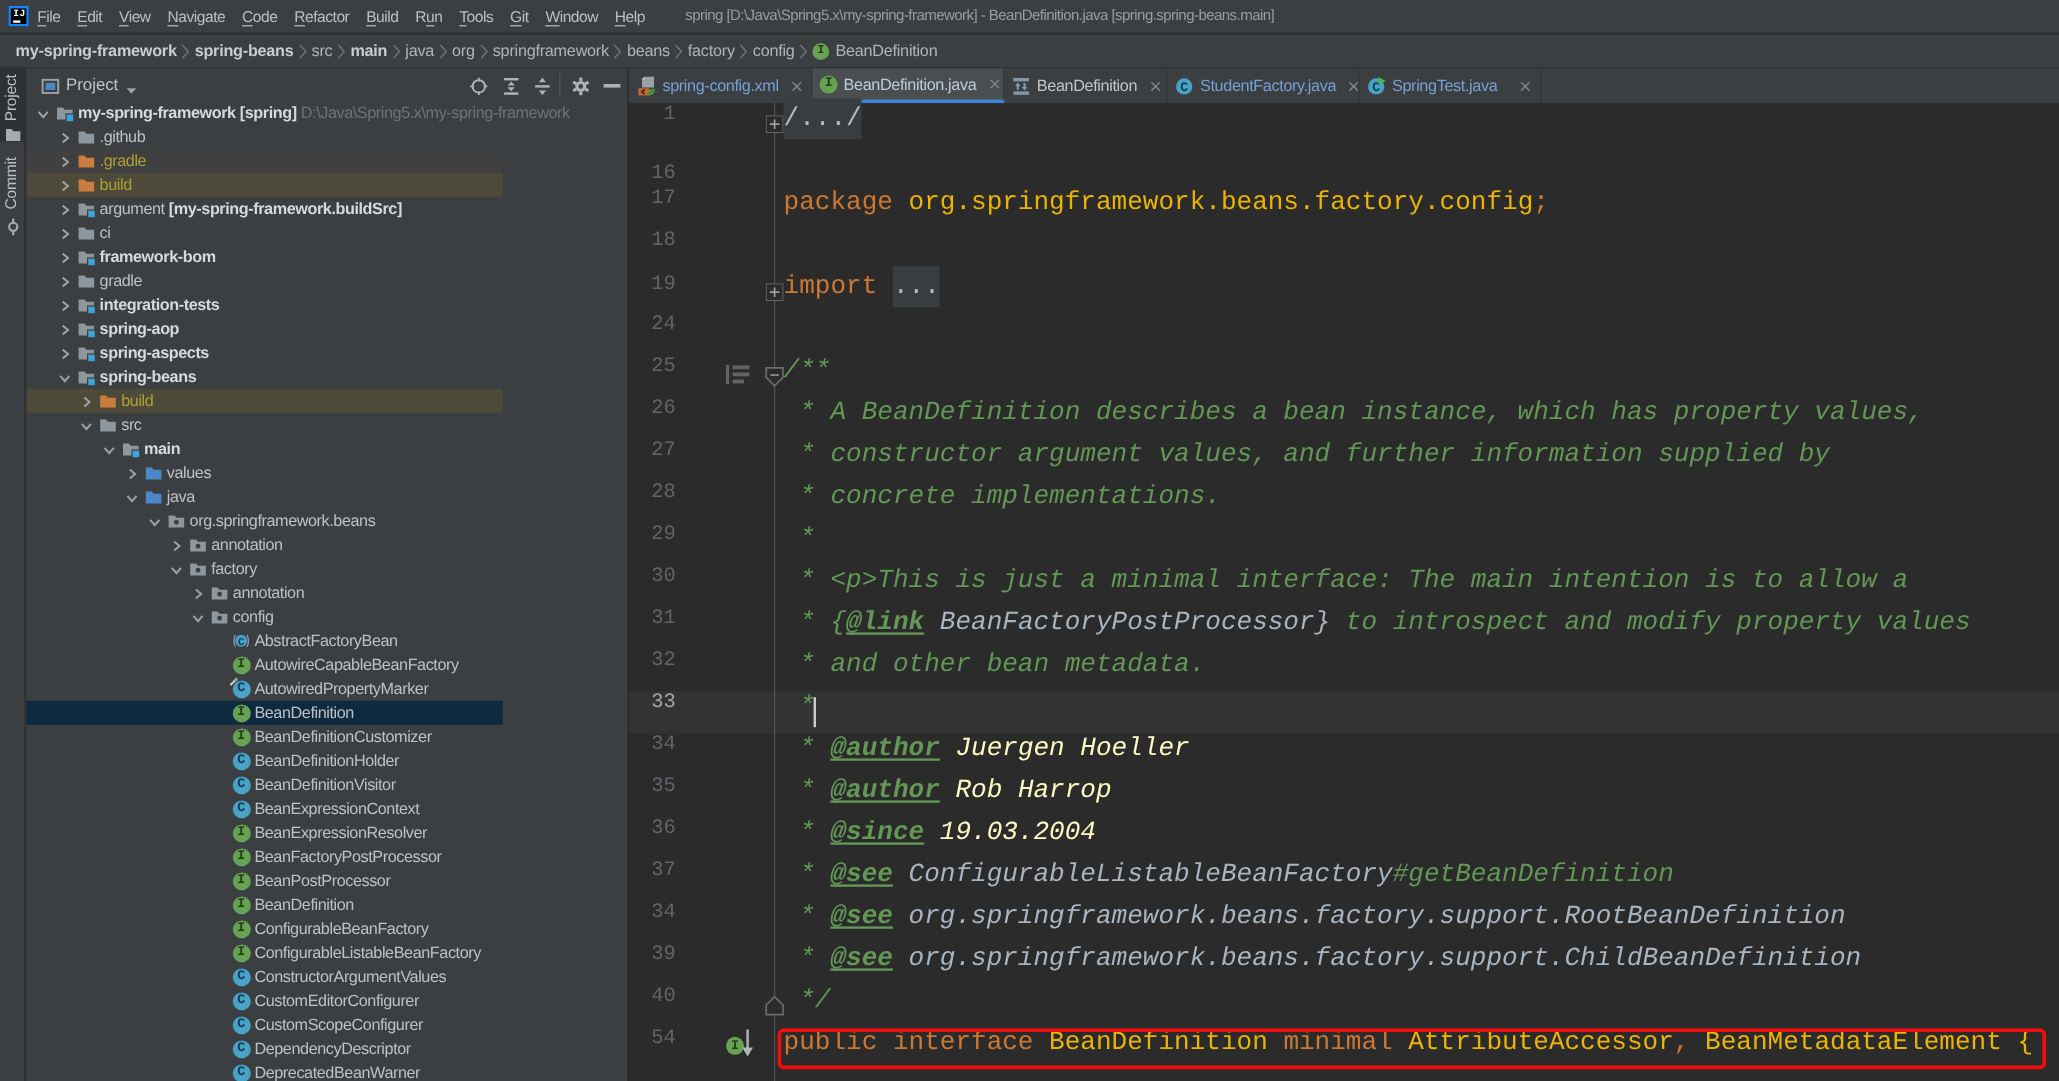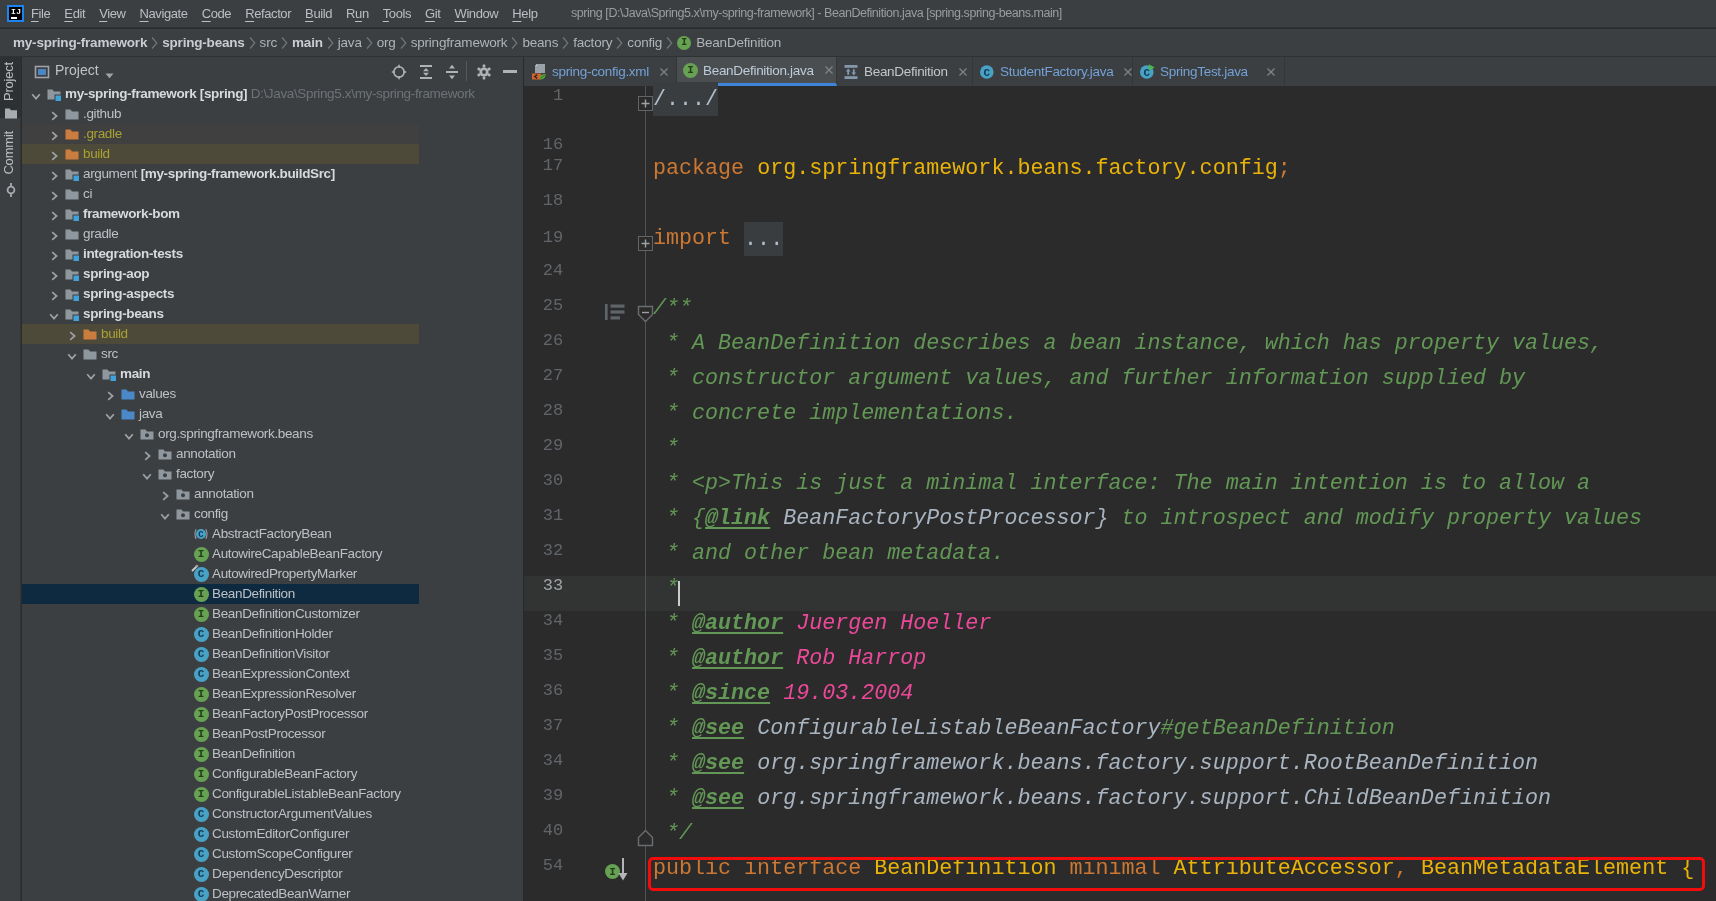--- a/index.html
+++ b/index.html
@@ -56,21 +56,21 @@
 #foldline { position:absolute; left:645px; top:86px; width:1px; height:815px; background:#515456; }
 .lnum { position:absolute; left:524px; width:39px; text-align:right; height:35px; line-height:35px;
   font:17px "Liberation Mono"; color:#616569; letter-spacing:-0.1px; }
 .lnum.cur { color:#a1a5a7; }
 .cline { position:absolute; left:653px; height:35px; line-height:35px; white-space:pre;
   font:21.7px "Liberation Mono"; color:#a9b7c6; }
 .kw { color:#cc7832; }
 .pl { color:#eab308; }
 .cm { color:#629755; font-style:italic; }
 .tag { color:#629755; font-style:italic; font-weight:bold; text-decoration:underline; text-underline-offset:3px; }
-.vg { color:#ec4899; font-style:italic; }
+.vg { color:#fef9c3; font-style:italic; }
 .vb { color:#a8b4c0; font-style:italic; }
 .fold { background:#3a3d3f; color:#b0bdc9; font-style:normal; padding:4.5px 0; }
 #caret { position:absolute; left:678px; top:581px; width:2px; height:25px; background:#cccccc; }
 #redbox { position:absolute; left:648px; top:857px; width:1057px; height:34px;
   border:3px solid #f20c0c; border-radius:5px; }
 #vsep { position:absolute; left:523px; top:57px; width:1px; height:844px; background:#282a2c; }
 </style></head>
 <body>
 <div id="menubar">
     <span id="logo">

